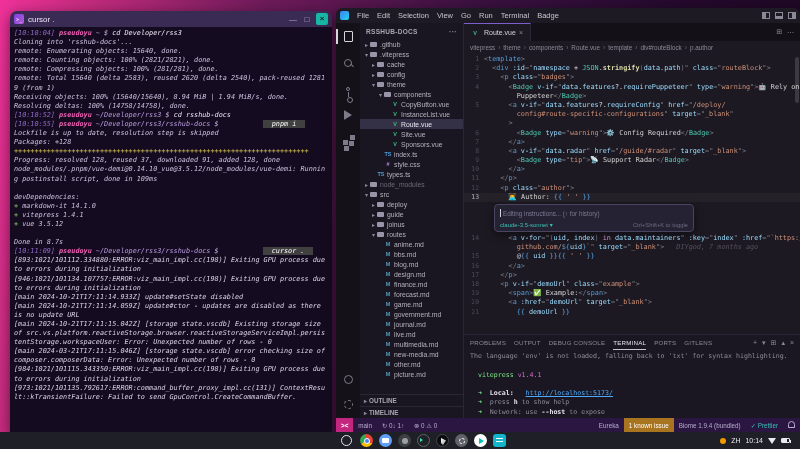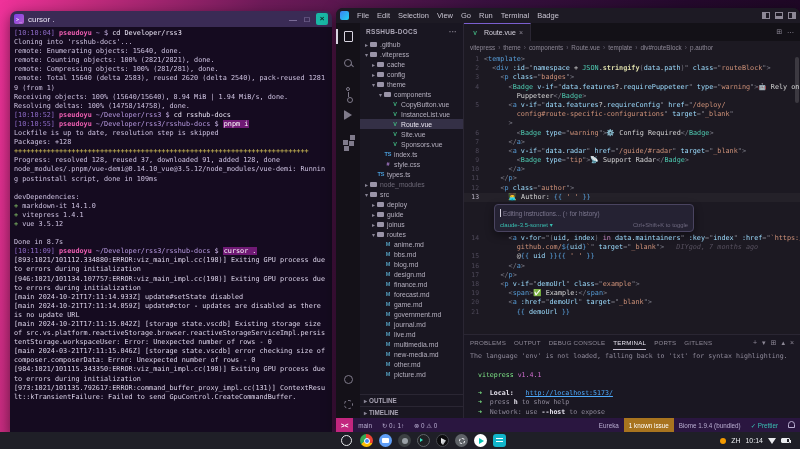--- a/index.html
+++ b/index.html
@@ -7,32 +7,32 @@
   .desktop{position:relative;width:800px;height:449px;background:linear-gradient(100deg,#f0329a 0%,#c22b7d 10%,#6e1b59 30%,#3a1140 55%,#25092d 78%,#1b0721 100%);overflow:hidden;}
 
   
   .term{position:absolute;left:10px;top:11px;width:322px;height:424px;display:flex;flex-direction:column;border-radius:7px 7px 0 0;overflow:hidden;box-shadow:0 4px 14px rgba(0,0,0,.5);}
   .term-titlebar{height:16px;background:#3a2b55;display:flex;align-items:center;padding:0 4px;gap:4px;flex:none;}
   .term-app-icon{width:10px;height:10px;border-radius:2px;background:linear-gradient(135deg,#7b3fe4,#b65fd0);color:#fff;font-family:"DejaVu Sans Mono",monospace;font-size:5px;line-height:10px;text-align:center;flex:none;}
   .term-title{font-size:8px;color:#ece6f6;flex:1;white-space:nowrap;overflow:hidden;}
   .term-ctl{font-size:8px;color:#b7a9d6;width:10px;text-align:center;}
   .term-close{width:12px;height:12px;background:#19b8a6;border-radius:2px;color:#0c2b27;font-size:8px;line-height:12px;text-align:center;font-weight:bold;}
   .term-body{flex:1;background:#150b20;padding:2px 4px;overflow:hidden;font-family:"DejaVu Sans Mono",monospace;font-size:6.8px;line-height:9.1px;color:#cdc2e0;}
-  .tline{white-space:pre-wrap;word-break:break-all;min-height:9.1px;}
+  .tline{white-space:pre-wrap;word-break:break-all;min-height:9.1px;font-style:italic;}
   .tk-ts{color:#8f6cc9;}
   .tk-usr{color:#ef5fb3;font-weight:bold;}
   .tk-path{color:#b79ae0;}
   .tk-sym{color:#cbb8e8;}
   .tk-cmd{color:#ece6f6;}
   .tk-out{color:#cdc2e0;}
   .tk-err{color:#dcd4ea;}
   .tk-prog{color:#cdbb55;}
   .tk-plus{color:#86c567;}
   .tk-ver{color:#cdc2e0;}
-  .tk-hl{color:#ffffff;background:#701a75;padding:0 1px;}
+  .tk-hl{color:#ffffff;background:#404040;padding:0 9px;margin-left:40px;}
 
   
   .vsc{position:absolute;left:336px;top:8px;width:464px;height:424px;display:flex;flex-direction:column;background:#1c1922;border-radius:7px 7px 0 0;overflow:hidden;box-shadow:0 4px 14px rgba(0,0,0,.5);}
   .menubar{height:15px;background:#1d1a24;display:flex;align-items:center;padding:0 4px;gap:2px;flex:none;}
   .vsc-app-icon{width:9px;height:9px;border-radius:2px;background:linear-gradient(135deg,#3b82f6,#22d3ee);flex:none;margin-right:2px;}
   .menu-item{font-size:7.5px;color:#c6c2cf;padding:0 4px;white-space:nowrap;}
   .menubar-spacer{flex:1;}
   .layico{width:8px;height:7px;border:1px solid #8d8896;position:relative;margin-left:3px;}
   .layico.l::before{content:'';position:absolute;left:0;top:0;bottom:0;width:3px;background:#8d8896;}
   .layico.b::before{content:'';position:absolute;left:0;right:0;bottom:0;height:2px;background:#8d8896;}

